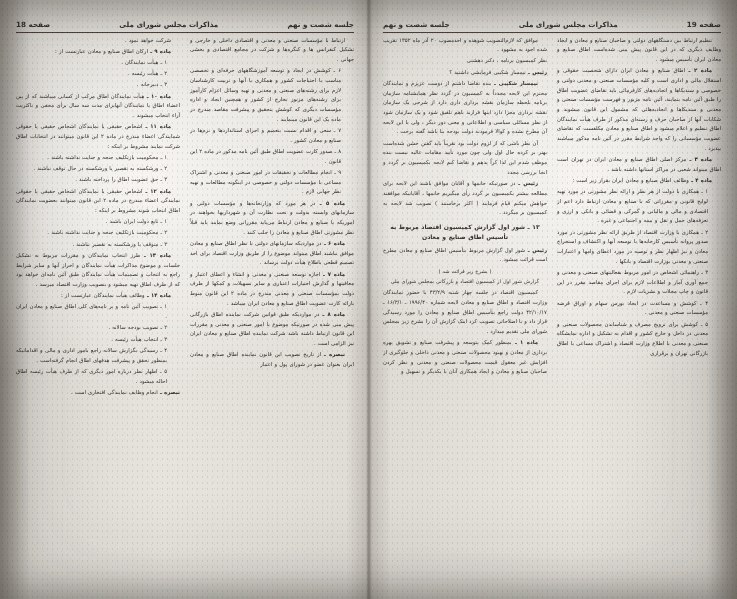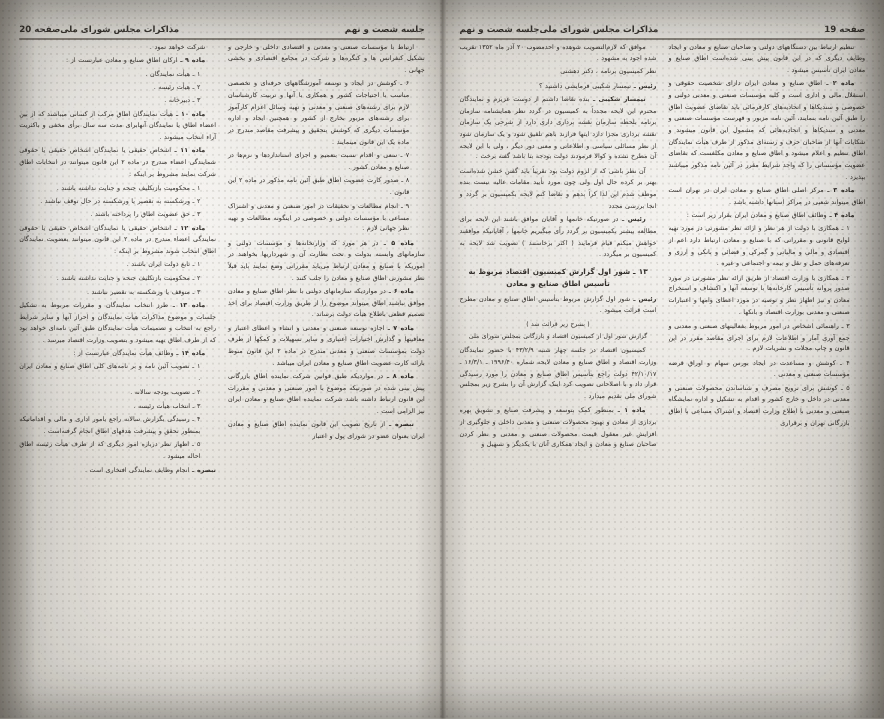--- a/index.html
+++ b/index.html
@@ -42,21 +42,21 @@
   .page.left {left:0; padding:20px 14px 10px 16px;}   
 
   .runhead{
     display:flex;align-items:flex-end;justify-content:space-between;
     font-size:7.2px;font-weight:bold;letter-spacing:.1px;
     padding-bottom:2.5px;margin-bottom:3px;
     border-bottom:1.6px solid #3a332c;
     opacity:.88;
   }
   .runhead .rh{white-space:nowrap;}
-  .runhead .rh.center{flex:1;text-align:left;}
+  .runhead .rh.center{flex:1;text-align:center;}
 
   .cols{
     display:flex;flex-direction:row;gap:10px;
     height:545px;overflow:hidden;
   }
   .col{
     flex:1 1 0;min-width:0;
     font-size:5.35px;line-height:1.82;
     text-align:justify;text-align-last:right;
     word-spacing:.4px;
@@ -119,21 +119,21 @@
           <p class="">کمیسیون اقتصاد در جلسه چهار شنبه ۴۳/۲/۹ با حضور نمایندگان وزارت اقتصاد و اطاق صنایع و معادن لایحه شماره ۱۹۹۶/۴۰ ـ ۱۶/۳/۱ ـ ۴۲/۱۰/۱۷ دولت راجع بتأسیس اطاق صنایع و معادن را مورد رسیدگی قرار داد و با اصلاحاتی تصویب کرد اینک گزارش آن را بشرح زیر بمجلس شورای ملی تقدیم میدارد .</p>
           <p class=""><span class="lbl">ماده ۱ ـ </span>بمنظور کمک بتوسعه و پیشرفت صنایع و تشویق بهره برداری از معادن و بهبود محصولات صنعتی و معدنی داخلی و جلوگیری از افزایش غیر معقول قیمت محصولات صنعتی و معدنی و نظر کردن صاحبان صنایع و معادن و ایجاد همکاری آنان با یکدیگر و تسهیل و</p>
         </div>
     </div>
   </div>
 
   <div class="page left">
     <div class="runhead">
       <span class="rh">جلسه شصت و نهم</span>
       <span class="rh center">مذاکرات مجلس شورای ملی</span>
-      <span class="rh">صفحه 20</span>
+      <span class="rh">صفحه 18</span>
     </div>
     <div class="cols">
       <div class="col ink-a">
           <p class="">ارتباط با مؤسسات صنعتی و معدنی و اقتصادی داخلی و خارجی و تشکیل کنفرانس ها و کنگره‌ها و شرکت در مجامع اقتصادی و بخشی جهانی .</p>
           <p class="item">۶ ـ کوشش در ایجاد و توسعه آموزشگاههای حرفه‌ای و تخصصی مناسب با احتیاجات کشور و همکاری با آنها و تربیت کارشناسان لازم برای رشته‌های صنعتی و معدنی و تهیه وسائل اعزام کارآموز برای رشته‌های مزبور بخارج از کشور و همچنین ایجاد و اداره مؤسسات دیگری که کوشش بتحقیق و پیشرفت مقاصد مندرج در ماده یک این قانون مینمایند .</p>
           <p class="item">۷ ـ سعی و اقدام نسبت بتعمیم و اجرای استانداردها و نرم‌ها در صنایع و معادن کشور .</p>
           <p class="item">۸ ـ صدور کارت عضویت اطاق طبق آئین نامه مذکور در ماده ۲ این قانون .</p>
           <p class="item">۹ ـ انجام مطالعات و تحقیقات در امور صنعتی و معدنی و اشتراک مساعی با مؤسسات دولتی و خصوصی در اینگونه مطالعات و تهیه نظر جهانی لازم .</p>
           <p class=""><span class="lbl">ماده ۵ ـ </span>در هر مورد که وزارتخانه‌ها و مؤسسات دولتی و سازمانهای وابسته بدولت و تحت نظارت آن و شهرداریها بخواهند در اموریکه با صنایع و معادن ارتباط می‌یابد مقرراتی وضع نمایند باید قبلاً نظر مشورتی اطاق صنایع و معادن را جلب کنند .</p>
           <p class=""><span class="lbl">ماده ۶ ـ </span>در مواردیکه سازمانهای دولتی با نظر اطاق صنایع و معادن موافق نباشند اطاق میتواند موضوع را از طریق وزارت اقتصاد برای اخذ تصمیم قطعی باطلاع هیأت دولت برساند .</p>

